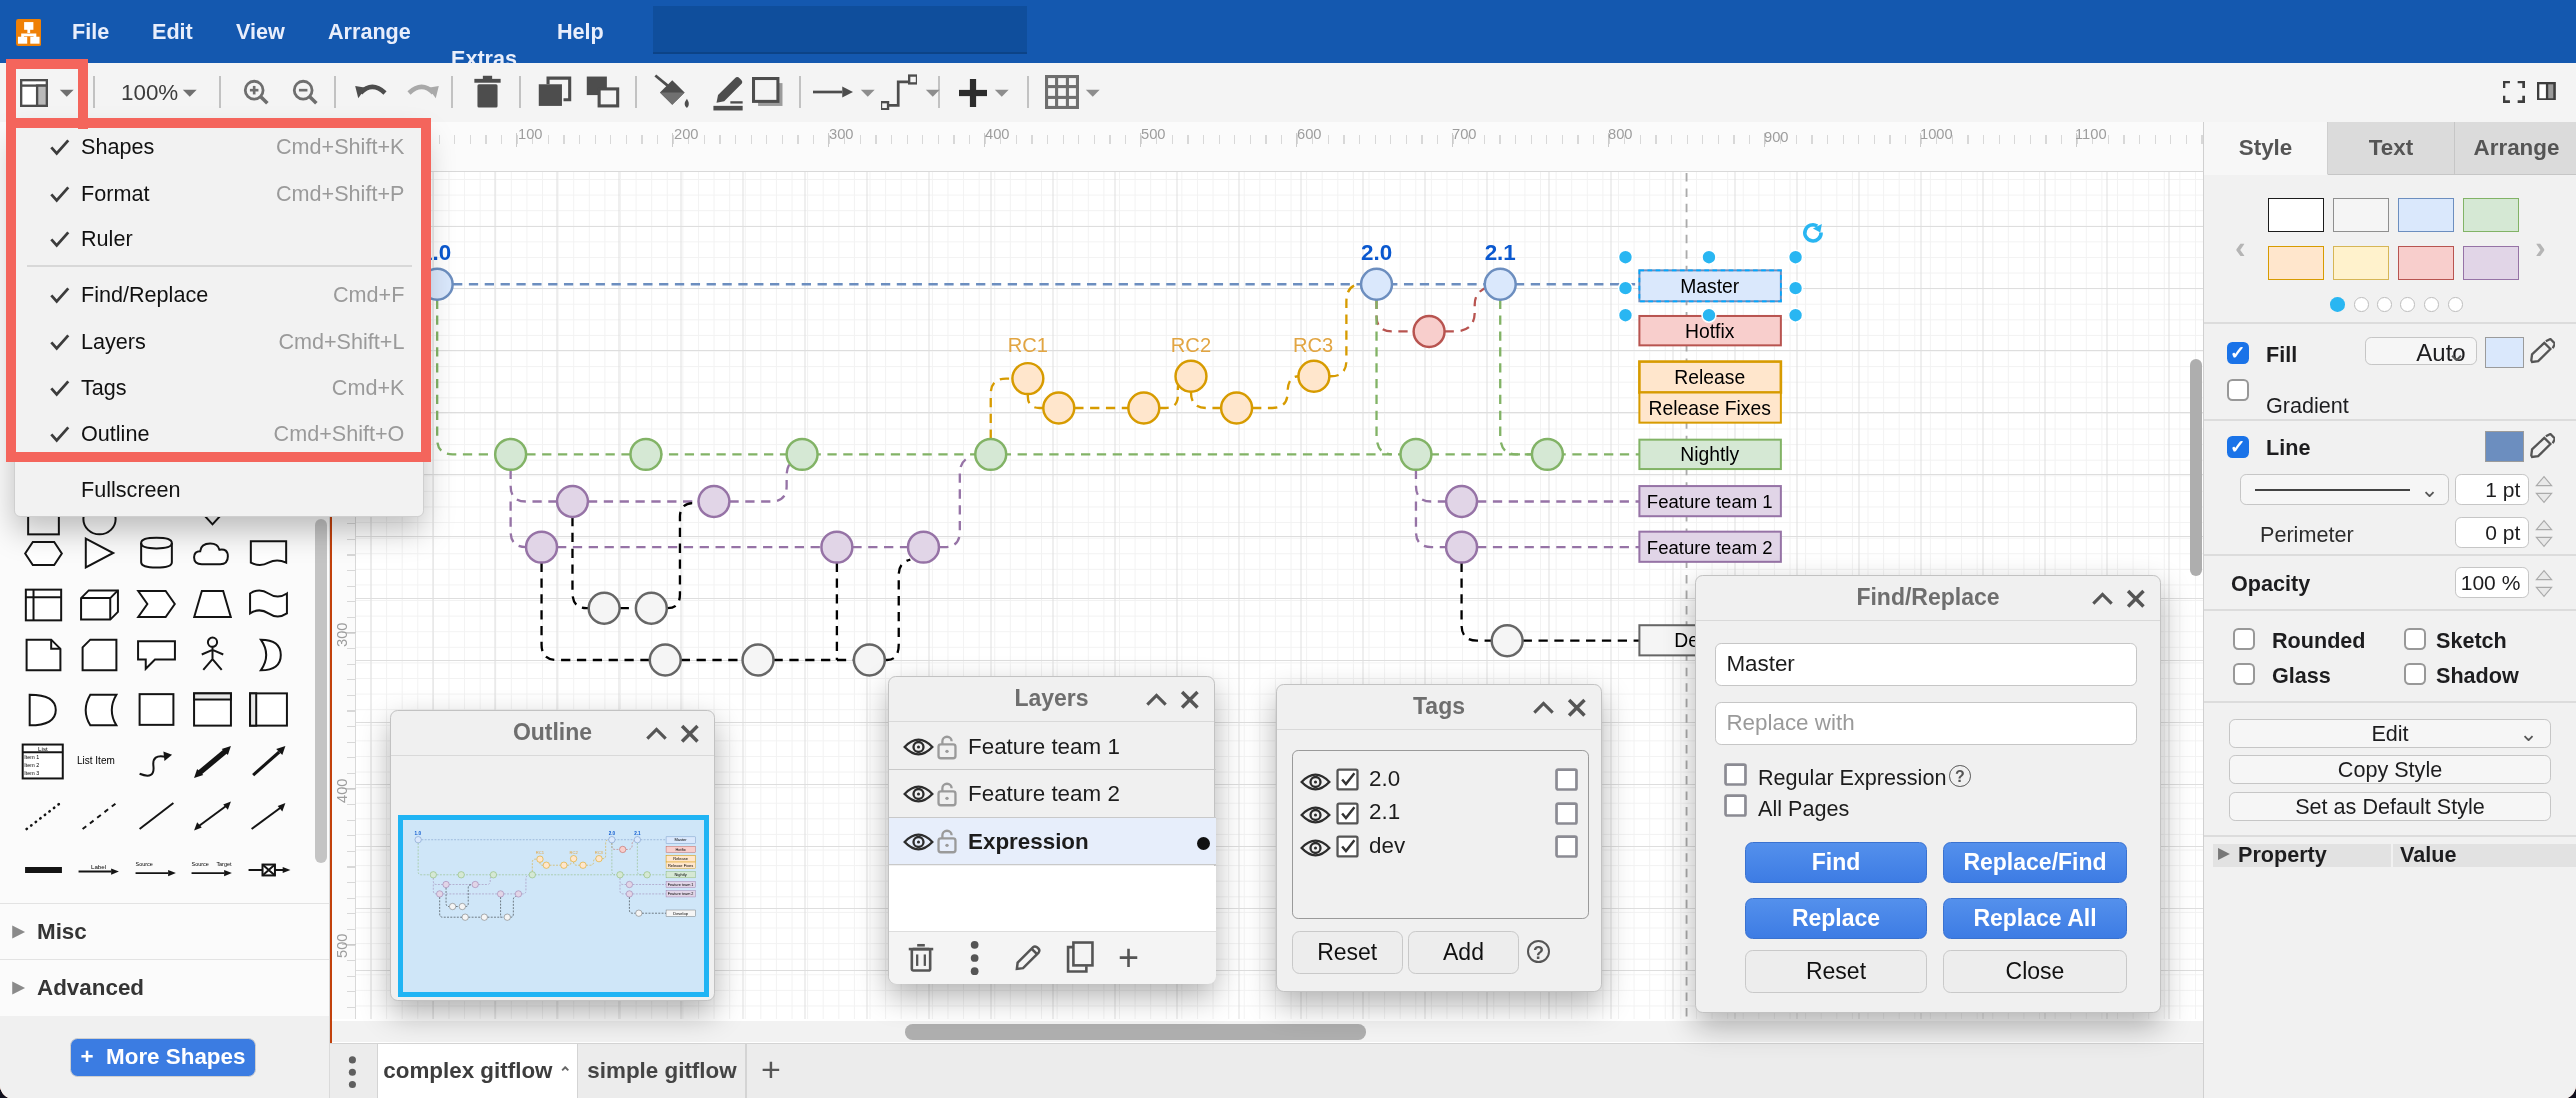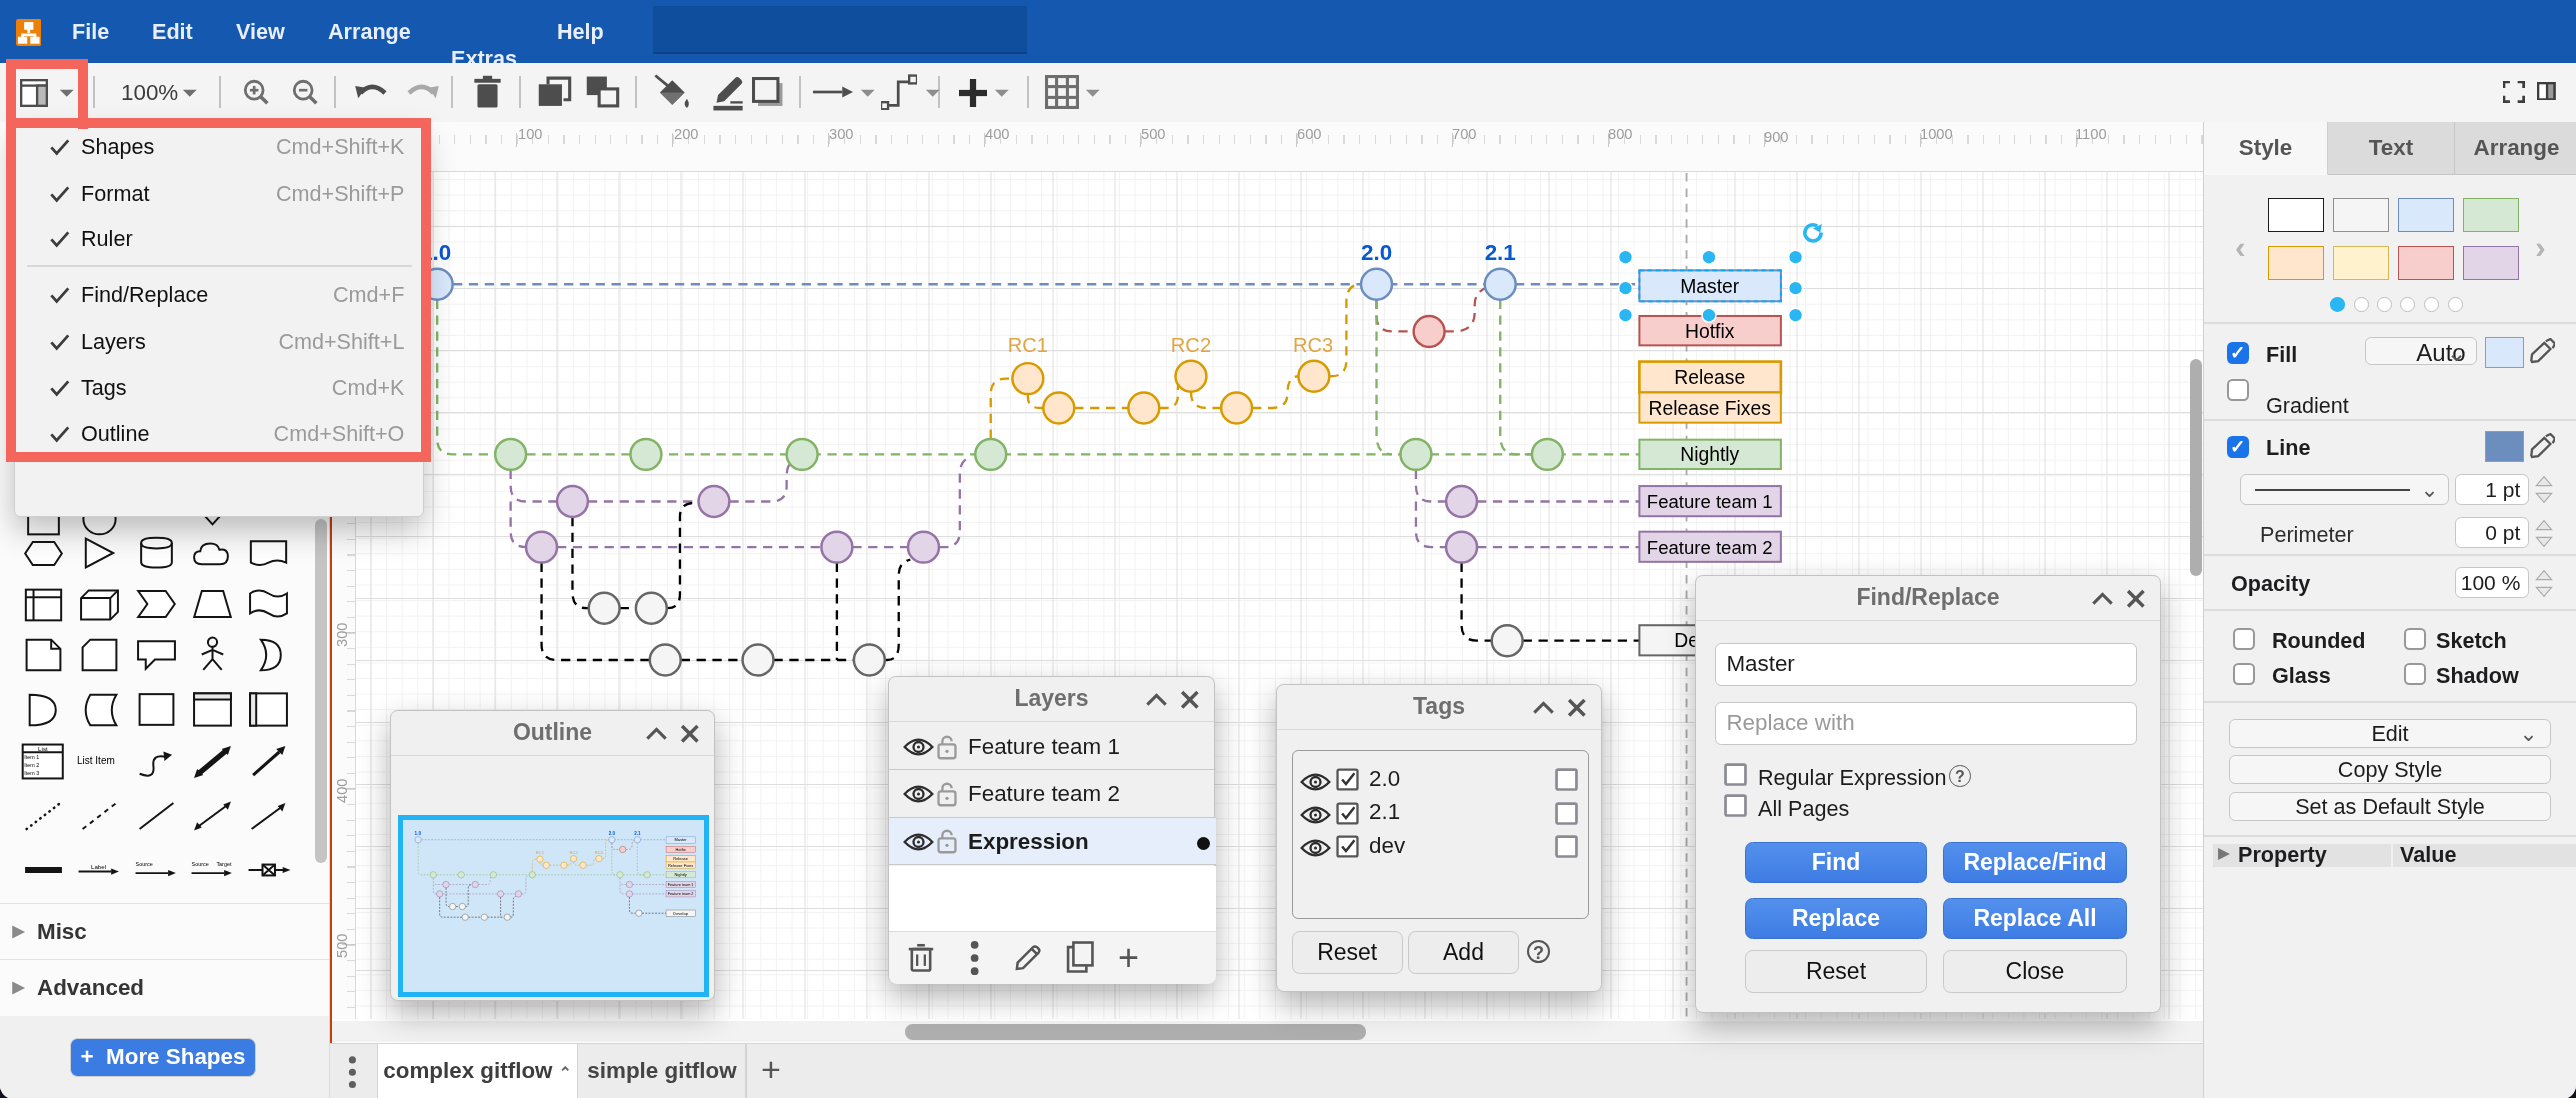--- a/index.html
+++ b/index.html
@@ -769,17 +769,20 @@
         <span class="plabel">Tags</span>
         <span class="pshort">Cmd+K</span>
       </div>
       <div class="pitem" style="top:286px;">
         <svg class="abs" style="left:34px;top:14px;" width="21.6" height="18.6" viewBox="0 0 28 24">
           <path d="M3 12 L10 20 L25 3" fill="none" stroke="#3c3c3c" stroke-width="3.6"></path>
         </svg>
         <span class="plabel">Outline</span>
         <span class="pshort">Cmd+Shift+O</span>
       </div>
+      <div class="pitem" style="top:342px;">
+        <span class="plabel">Fullscreen</span>
+      </div>
       <div class="abs" style="left:12.4px;top:140px;width:385px;height:1.5px;background:#d8d8d8;"></div>
     </div>
     <div class="redrect" style="left:6.2px;top:59px;width:82px;height:70px;border-bottom:none;"></div>
     <div class="redrect" style="left:6.2px;top:118px;width:425px;height:344px;"></div>
   </div>
 
 </body></html>

